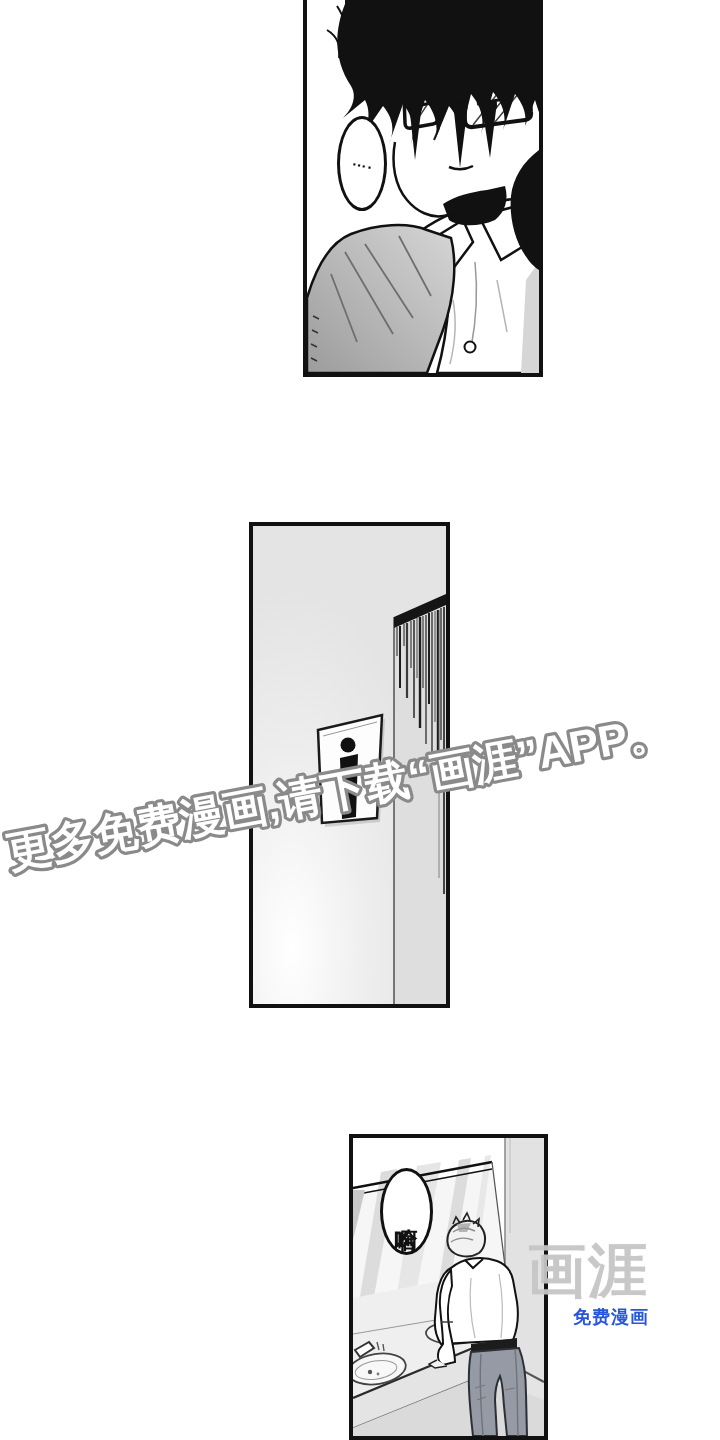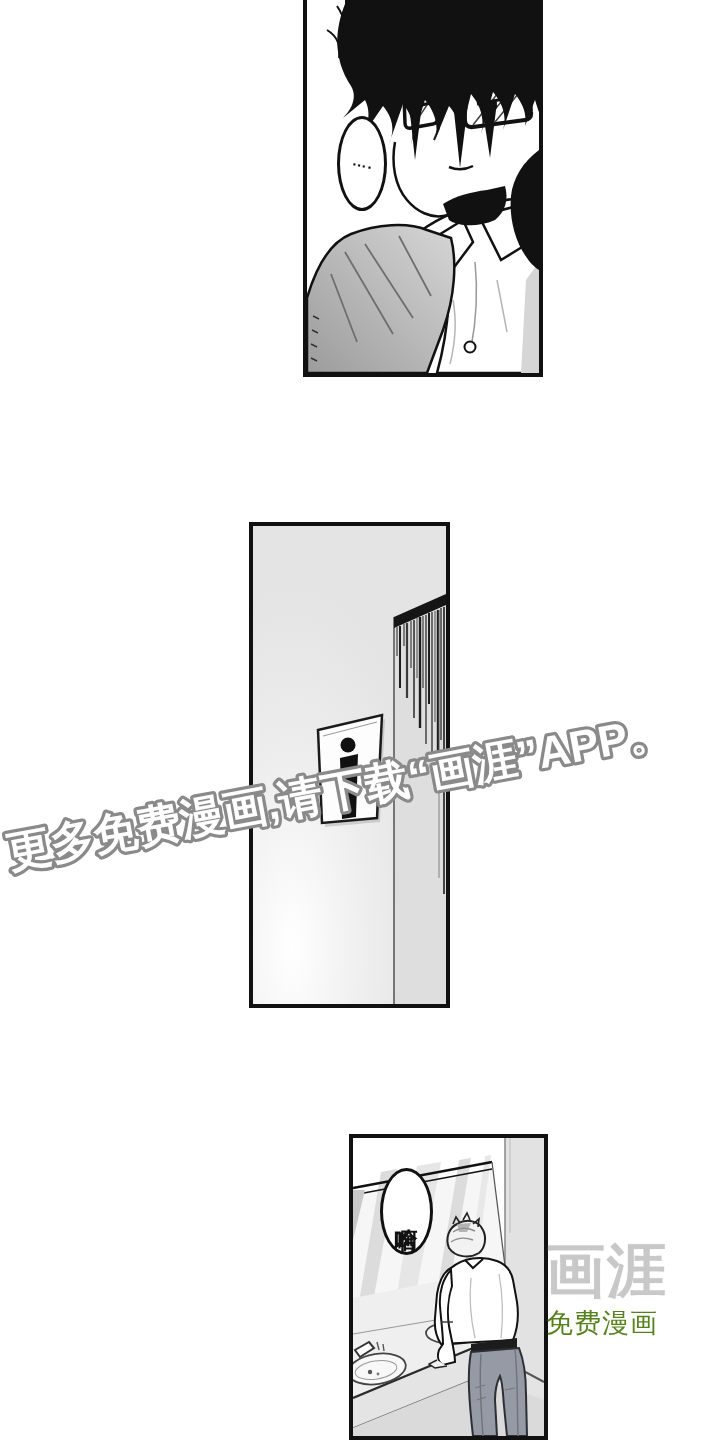--- a/index.html
+++ b/index.html
@@ -23,28 +23,28 @@
     font-size:15px;font-weight:bold;color:#111;letter-spacing:1px;
     transform:rotate(12deg) translate(1px,-2px);
   }
   #bubble-sigh{left:27px;top:30px;width:53px;height:87px;}
   #bubble-sigh .btxt{
     writing-mode:vertical-rl;text-orientation:upright;
     font-size:23px;font-weight:600;color:#111;line-height:1.05;letter-spacing:2px;
   }
   #watermark-layer{position:absolute;left:0;top:0;z-index:50;pointer-events:none;}
   #app-logo{
-    position:absolute;left:546px;top:1241px;z-index:40;opacity:0.95;text-align:left;
+    position:absolute;left:527px;top:1241px;z-index:40;opacity:0.95;text-align:right;
   }
   #app-logo .logo-main{
     font-size:59px;font-weight:800;color:#c6c6c6;letter-spacing:2px;line-height:1.05;
     text-shadow:0 0 1px #d8d8d8;
   }
   #app-logo .logo-sub{
-    font-size:27px;font-weight:400;color:#4d7c0f;letter-spacing:1px;margin-top:2px;
+    font-size:18px;font-weight:700;color:#1d4ed8;letter-spacing:1px;margin-top:2px;
   }
 </style>
 </head>
 <body>
 
 <div class="panel" id="panel-top">
   <svg viewBox="0 0 232 373" preserveAspectRatio="none">
     <defs>
       <linearGradient id="garmentGrad" x1="0" y1="1" x2="1" y2="0">
         <stop offset="0" stop-color="#9c9c9c"></stop>

